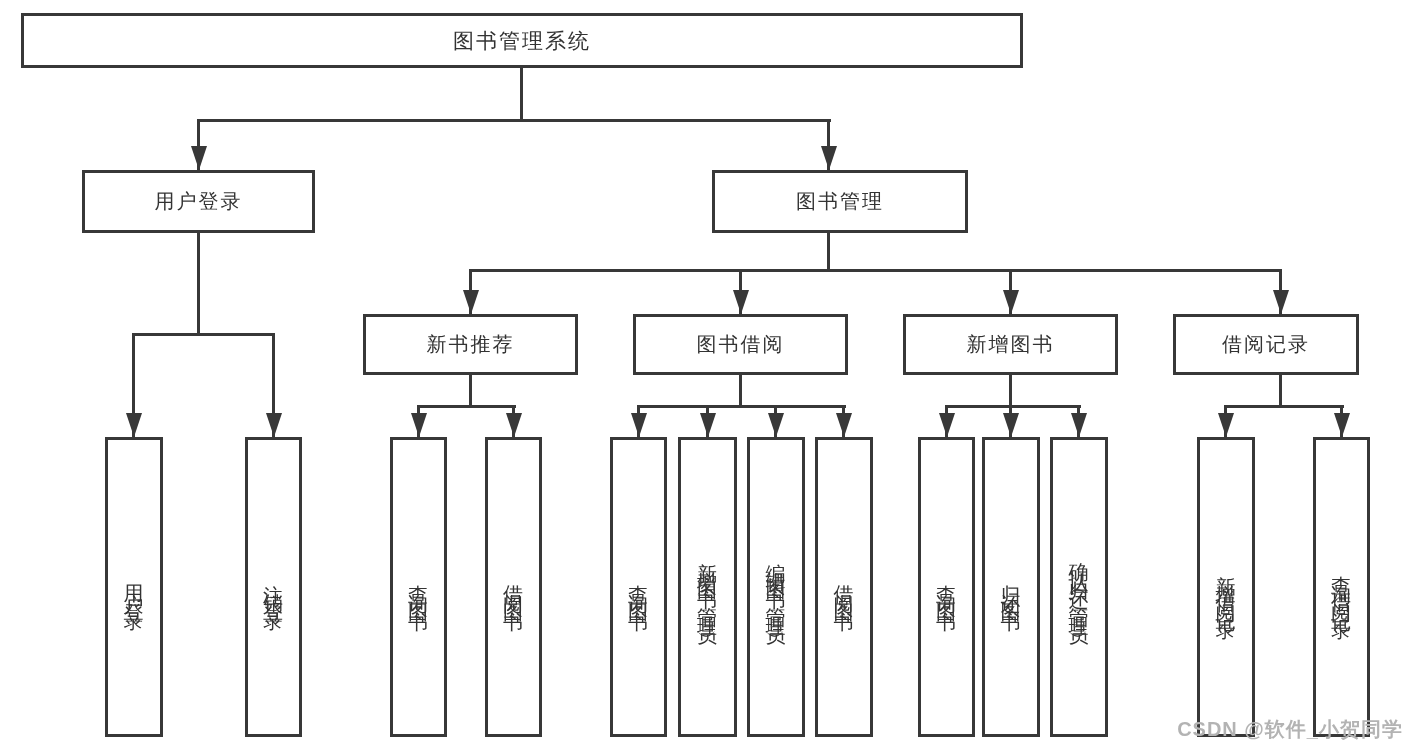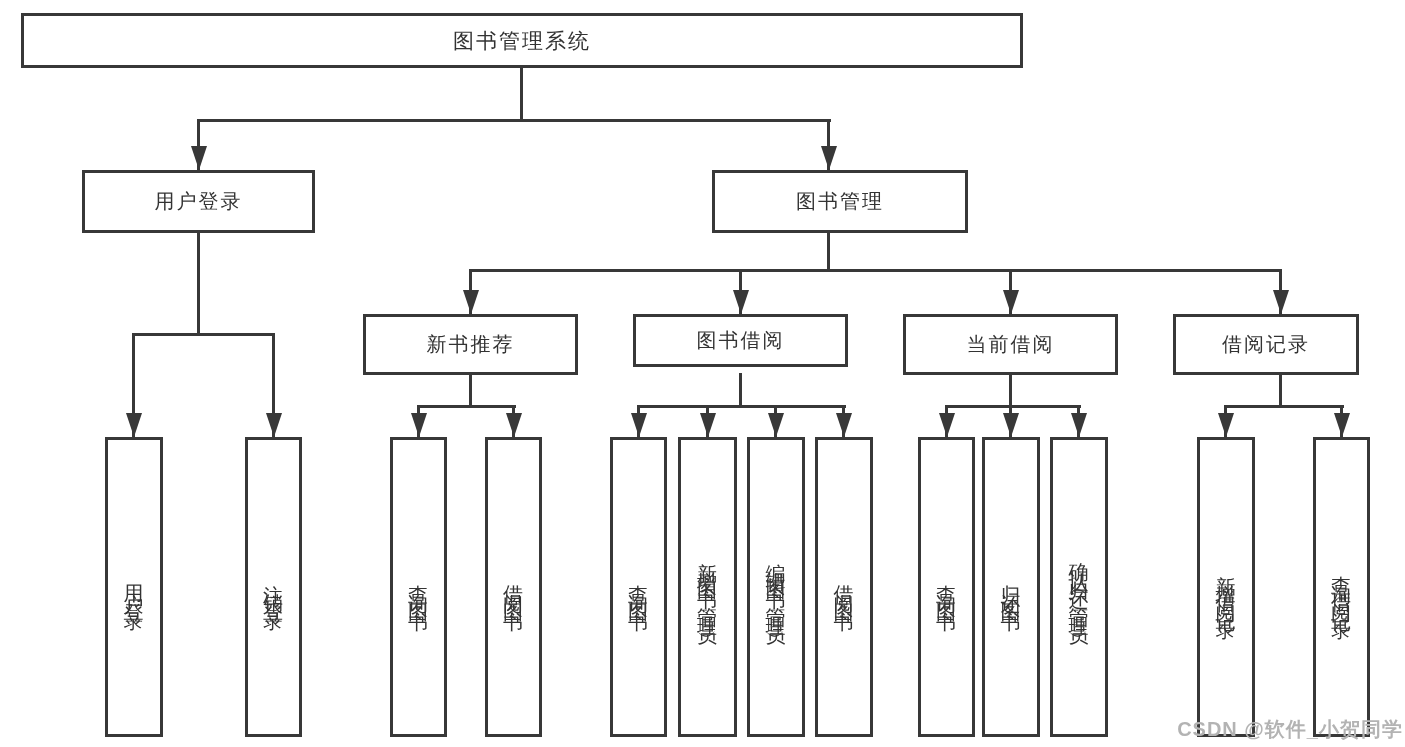--- a/index.html
+++ b/index.html
@@ -79,22 +79,22 @@
   <div class="vline" style="left:469px; top:269px; height:45px;"></div>
   <div class="vline" style="left:739px; top:269px; height:45px;"></div>
   <div class="vline" style="left:1009px; top:269px; height:45px;"></div>
   <div class="vline" style="left:1279px; top:269px; height:45px;"></div>
   <div class="arrow" style="left:463px; top:290px;"></div>
   <div class="arrow" style="left:733px; top:290px;"></div>
   <div class="arrow" style="left:1003px; top:290px;"></div>
   <div class="arrow" style="left:1273px; top:290px;"></div>
 
   <div class="node h-node" style="left:363px; top:314px; width:215px; height:61px;">新书推荐</div>
-  <div class="node h-node" style="left:633px; top:314px; width:215px; height:53px;">图书借阅</div>
-  <div class="node h-node" style="left:903px; top:314px; width:215px; height:61px;">当前借阅</div>
+  <div class="node h-node" style="left:633px; top:314px; width:215px; height:61px;">图书借阅</div>
+  <div class="node h-node" style="left:903px; top:314px; width:215px; height:61px;">新增图书</div>
   <div class="node h-node" style="left:1173px; top:314px; width:186px; height:61px;">借阅记录</div>
 
   <div class="vline" style="left:469px; top:373px; height:34px;"></div>
   <div class="hline" style="left:417px; top:405px; width:99px;"></div>
   <div class="vline" style="left:417px; top:405px; height:32px;"></div>
   <div class="vline" style="left:512px; top:405px; height:32px;"></div>
   <div class="arrow" style="left:411px; top:413px;"></div>
   <div class="arrow" style="left:506px; top:413px;"></div>
 
   <div class="vline" style="left:739px; top:373px; height:34px;"></div>

